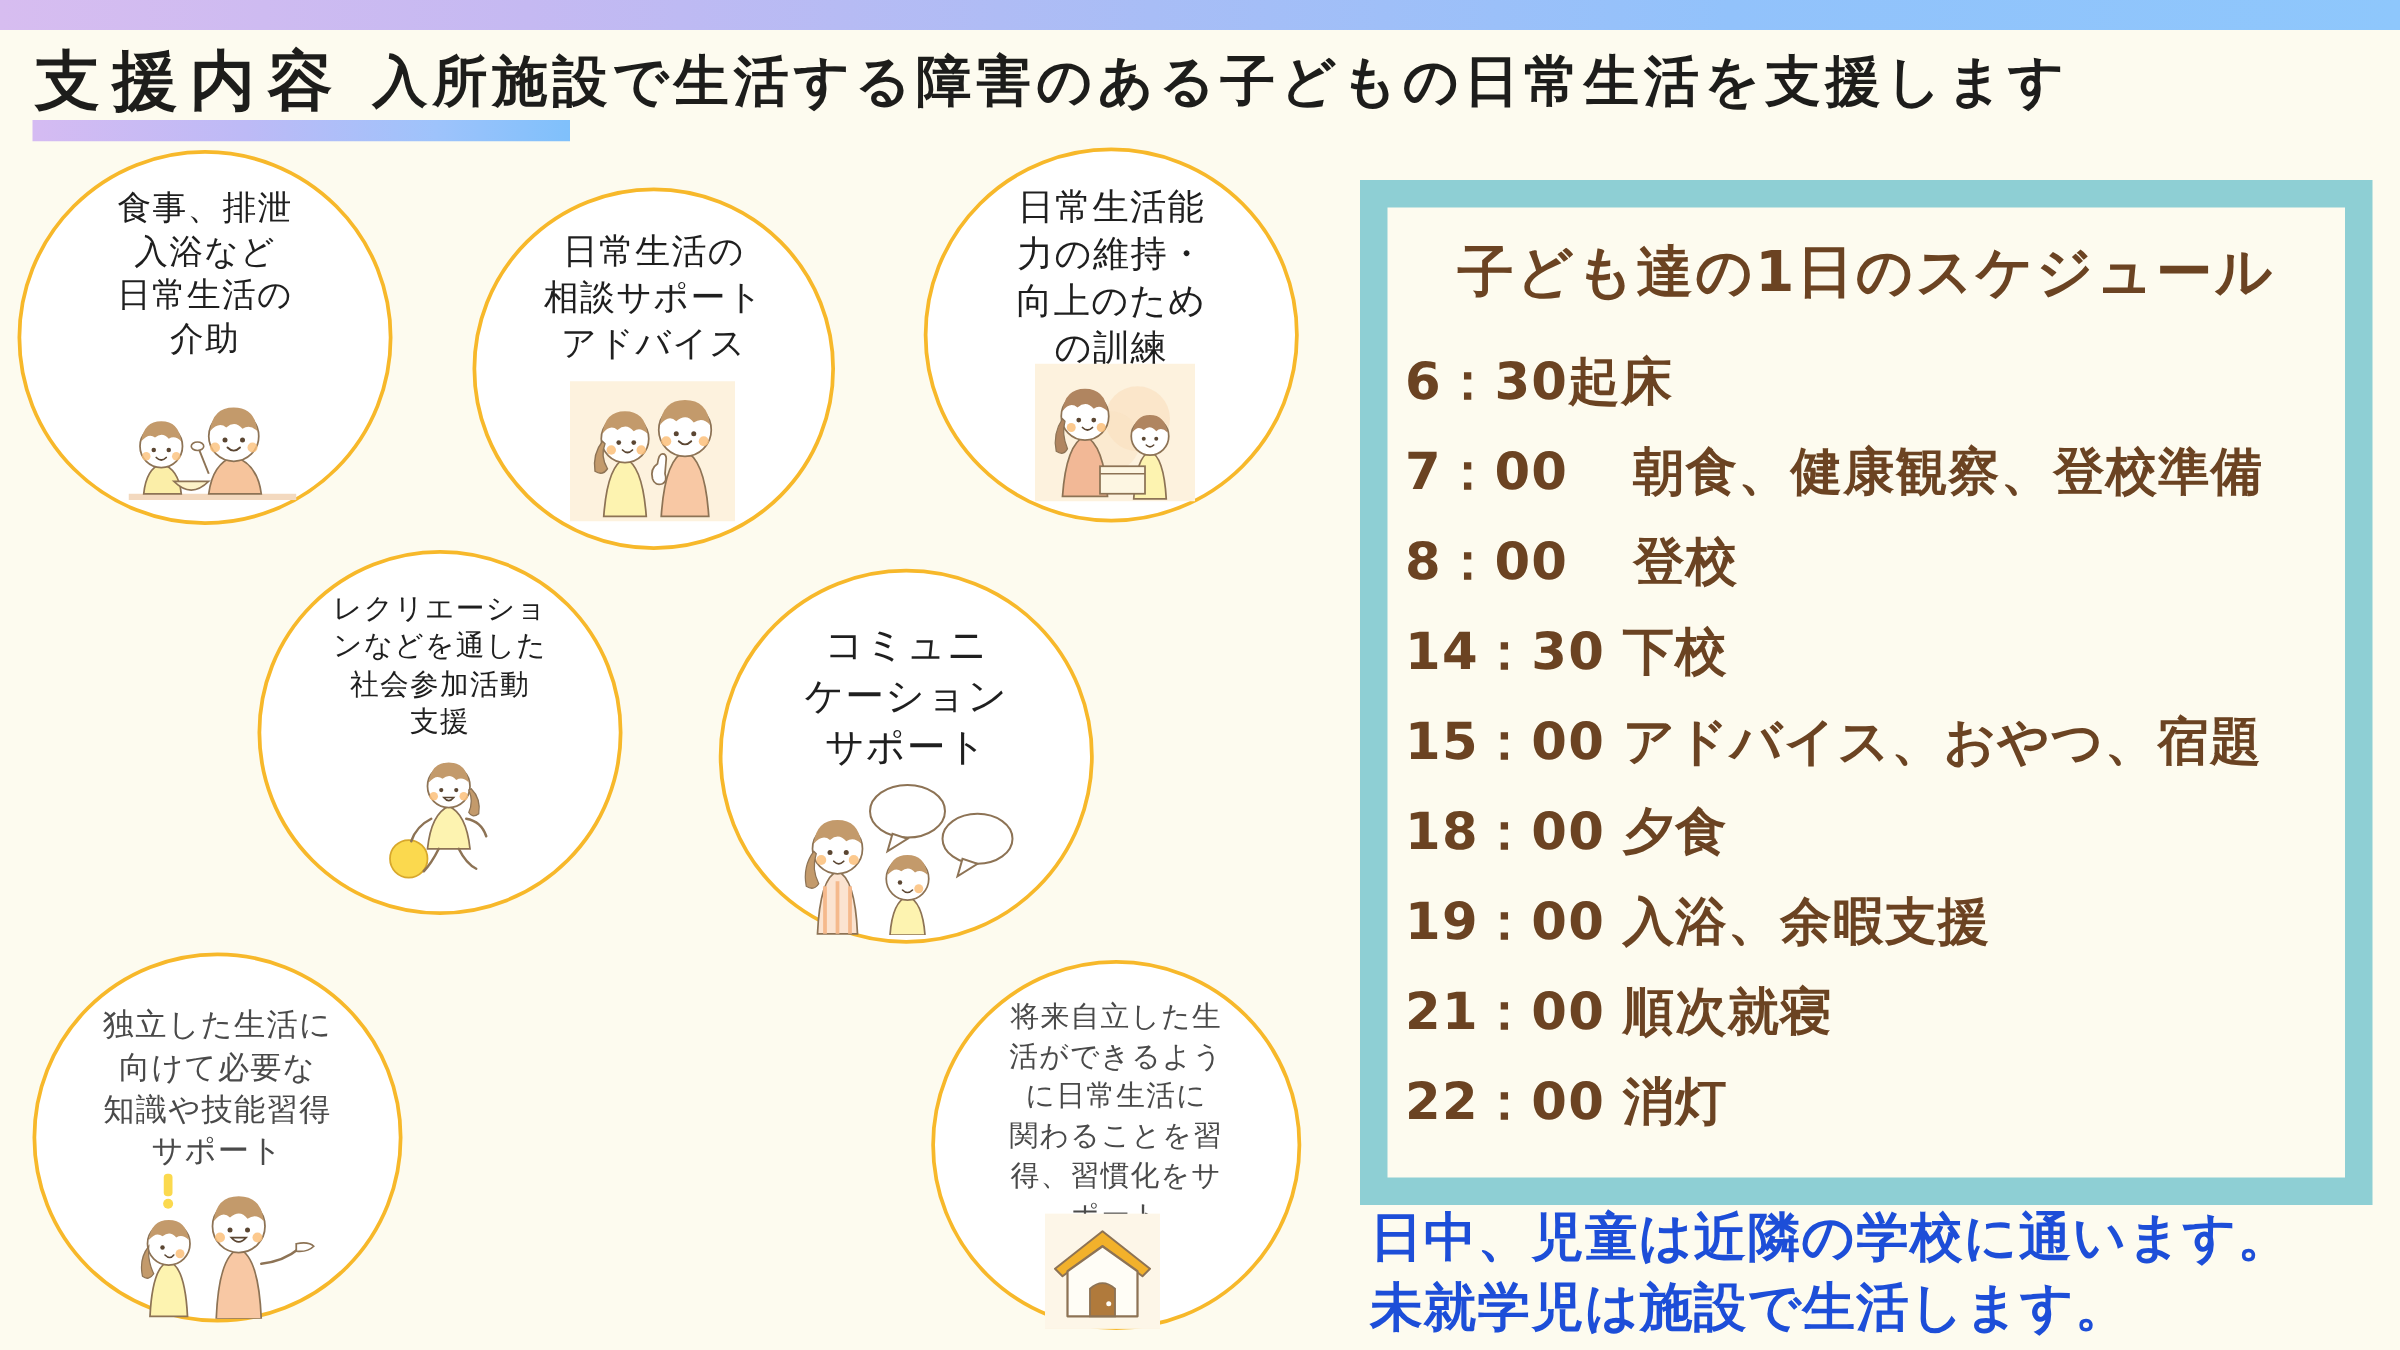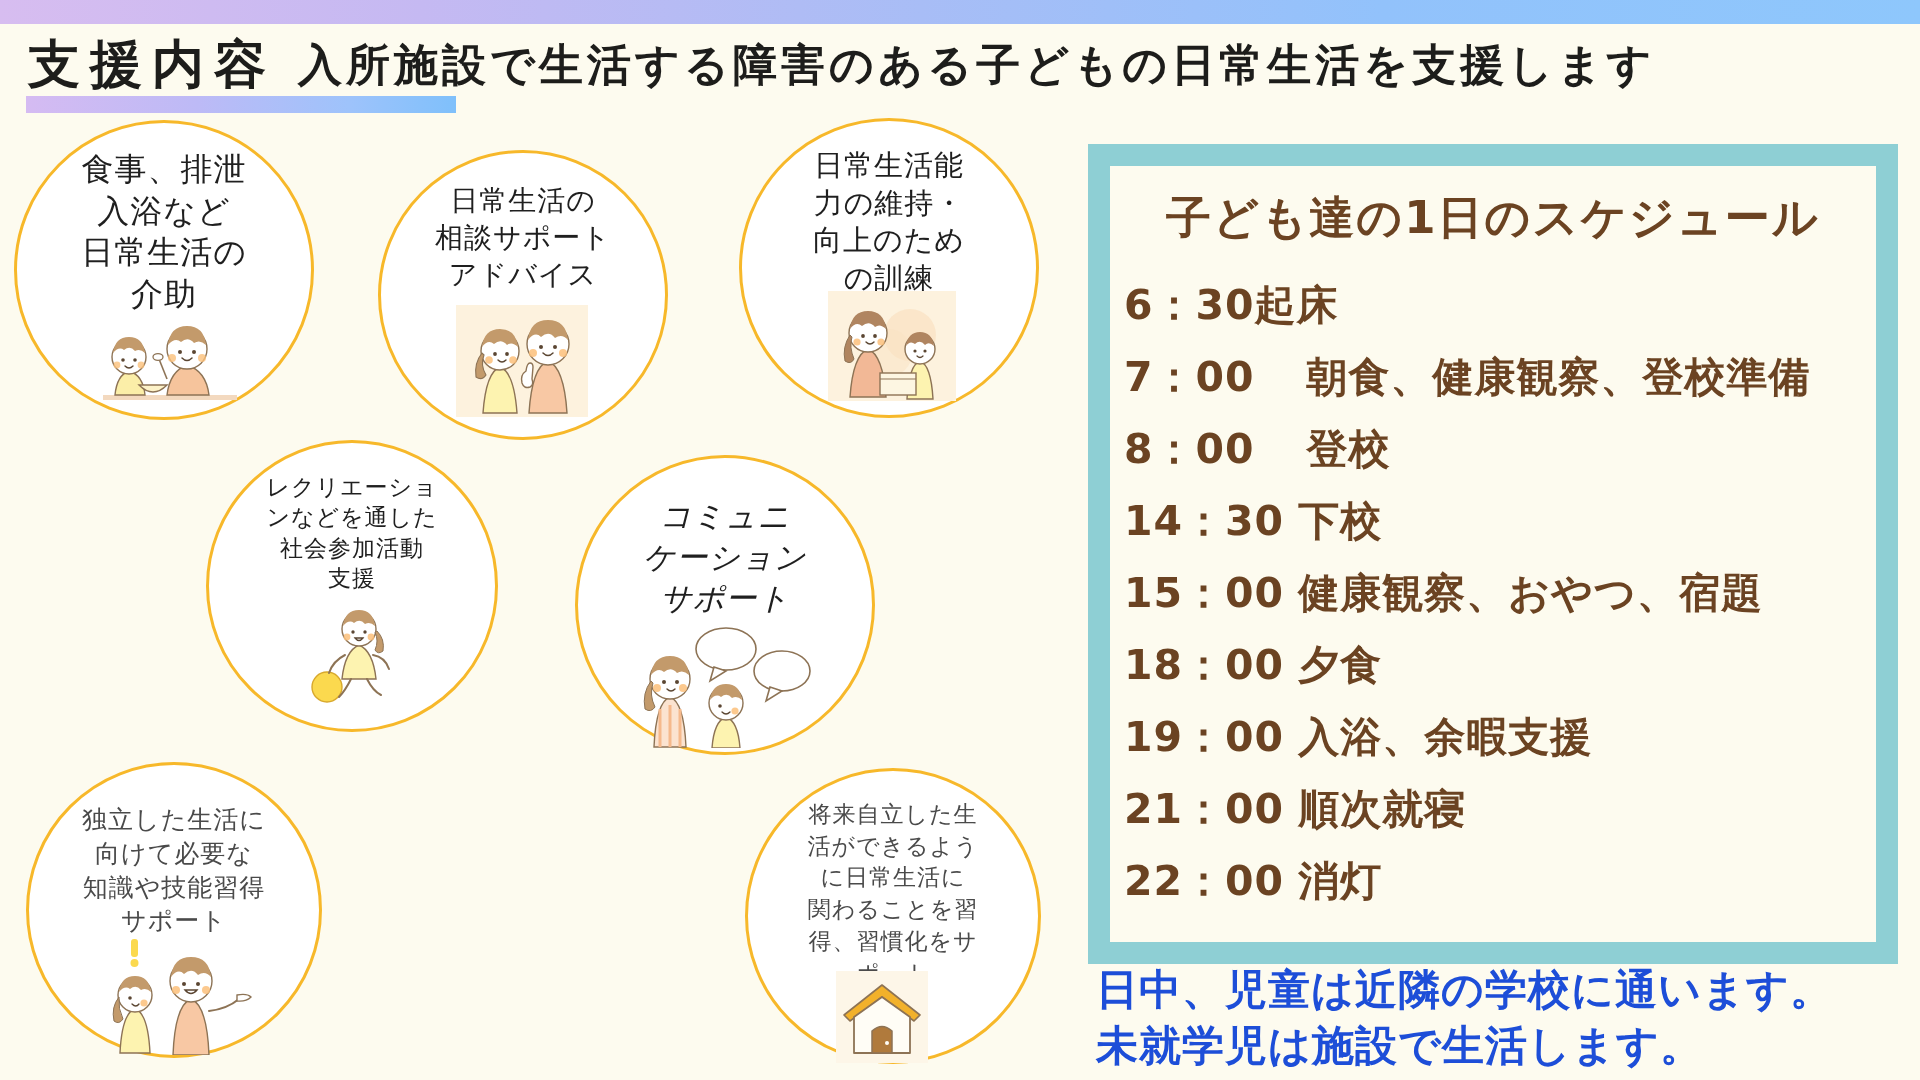--- a/index.html
+++ b/index.html
@@ -72,33 +72,33 @@
   .circle-text {
     text-align: center;
     color: #1f1f1f;
     font-weight: 400;
     letter-spacing: 1px;
     white-space: pre-line;
   }
   .circle-text.gray { color: #4a4a4a; }
 
   .c1 { left: 14px;  top: 120px; width: 300px; height: 300px; }
-  .c1 .circle-text { font-size: 32px; line-height: 1.30; margin-top: 26px; }
+  .c1 .circle-text { font-size: 27px; line-height: 1.30; margin-top: 26px; }
 
   .c2 { left: 378px; top: 150px; width: 290px; height: 290px; }
   .c2 .circle-text { font-size: 28px; line-height: 1.32; margin-top: 30px; }
 
   .c3 { left: 739px; top: 118px; width: 300px; height: 300px; }
   .c3 .circle-text { font-size: 29px; line-height: 1.30; margin-top: 26px; }
 
   .c4 { left: 206px; top: 440px; width: 292px; height: 292px; }
   .c4 .circle-text { font-size: 23px; line-height: 1.32; margin-top: 29px; }
 
   .c5 { left: 575px; top: 455px; width: 300px; height: 300px; }
-  .c5 .circle-text { font-size: 31px; line-height: 1.32; margin-top: 38px; font-style: italic; }
+  .c5 .circle-text { font-size: 31px; line-height: 1.32; margin-top: 38px; }
 
   .c6 { left: 26px;  top: 762px; width: 296px; height: 296px; }
   .c6 .circle-text { font-size: 25px; line-height: 1.35; margin-top: 38px; }
 
   .c7 { left: 745px; top: 768px; width: 296px; height: 296px; }
   .c7 .circle-text { font-size: 23px; line-height: 1.38; margin-top: 28px; }
 
   
   .illus {
     position: absolute;
@@ -393,21 +393,21 @@
       <div class="sched-row">
         <span class="sched-time">8：00</span>
         <span class="sched-label" style="margin-left:52px;">登校</span>
       </div>
       <div class="sched-row">
         <span class="sched-time">14：30</span>
         <span class="sched-label" style="margin-left:14px;">下校</span>
       </div>
       <div class="sched-row">
         <span class="sched-time">15：00</span>
-        <span class="sched-label" style="margin-left:14px;">健康観察、おやつ、宿題</span>
+        <span class="sched-label" style="margin-left:14px;">アドバイス、おやつ、宿題</span>
       </div>
       <div class="sched-row">
         <span class="sched-time">18：00</span>
         <span class="sched-label" style="margin-left:14px;">夕食</span>
       </div>
       <div class="sched-row">
         <span class="sched-time">19：00</span>
         <span class="sched-label" style="margin-left:14px;">入浴、余暇支援</span>
       </div>
       <div class="sched-row">

